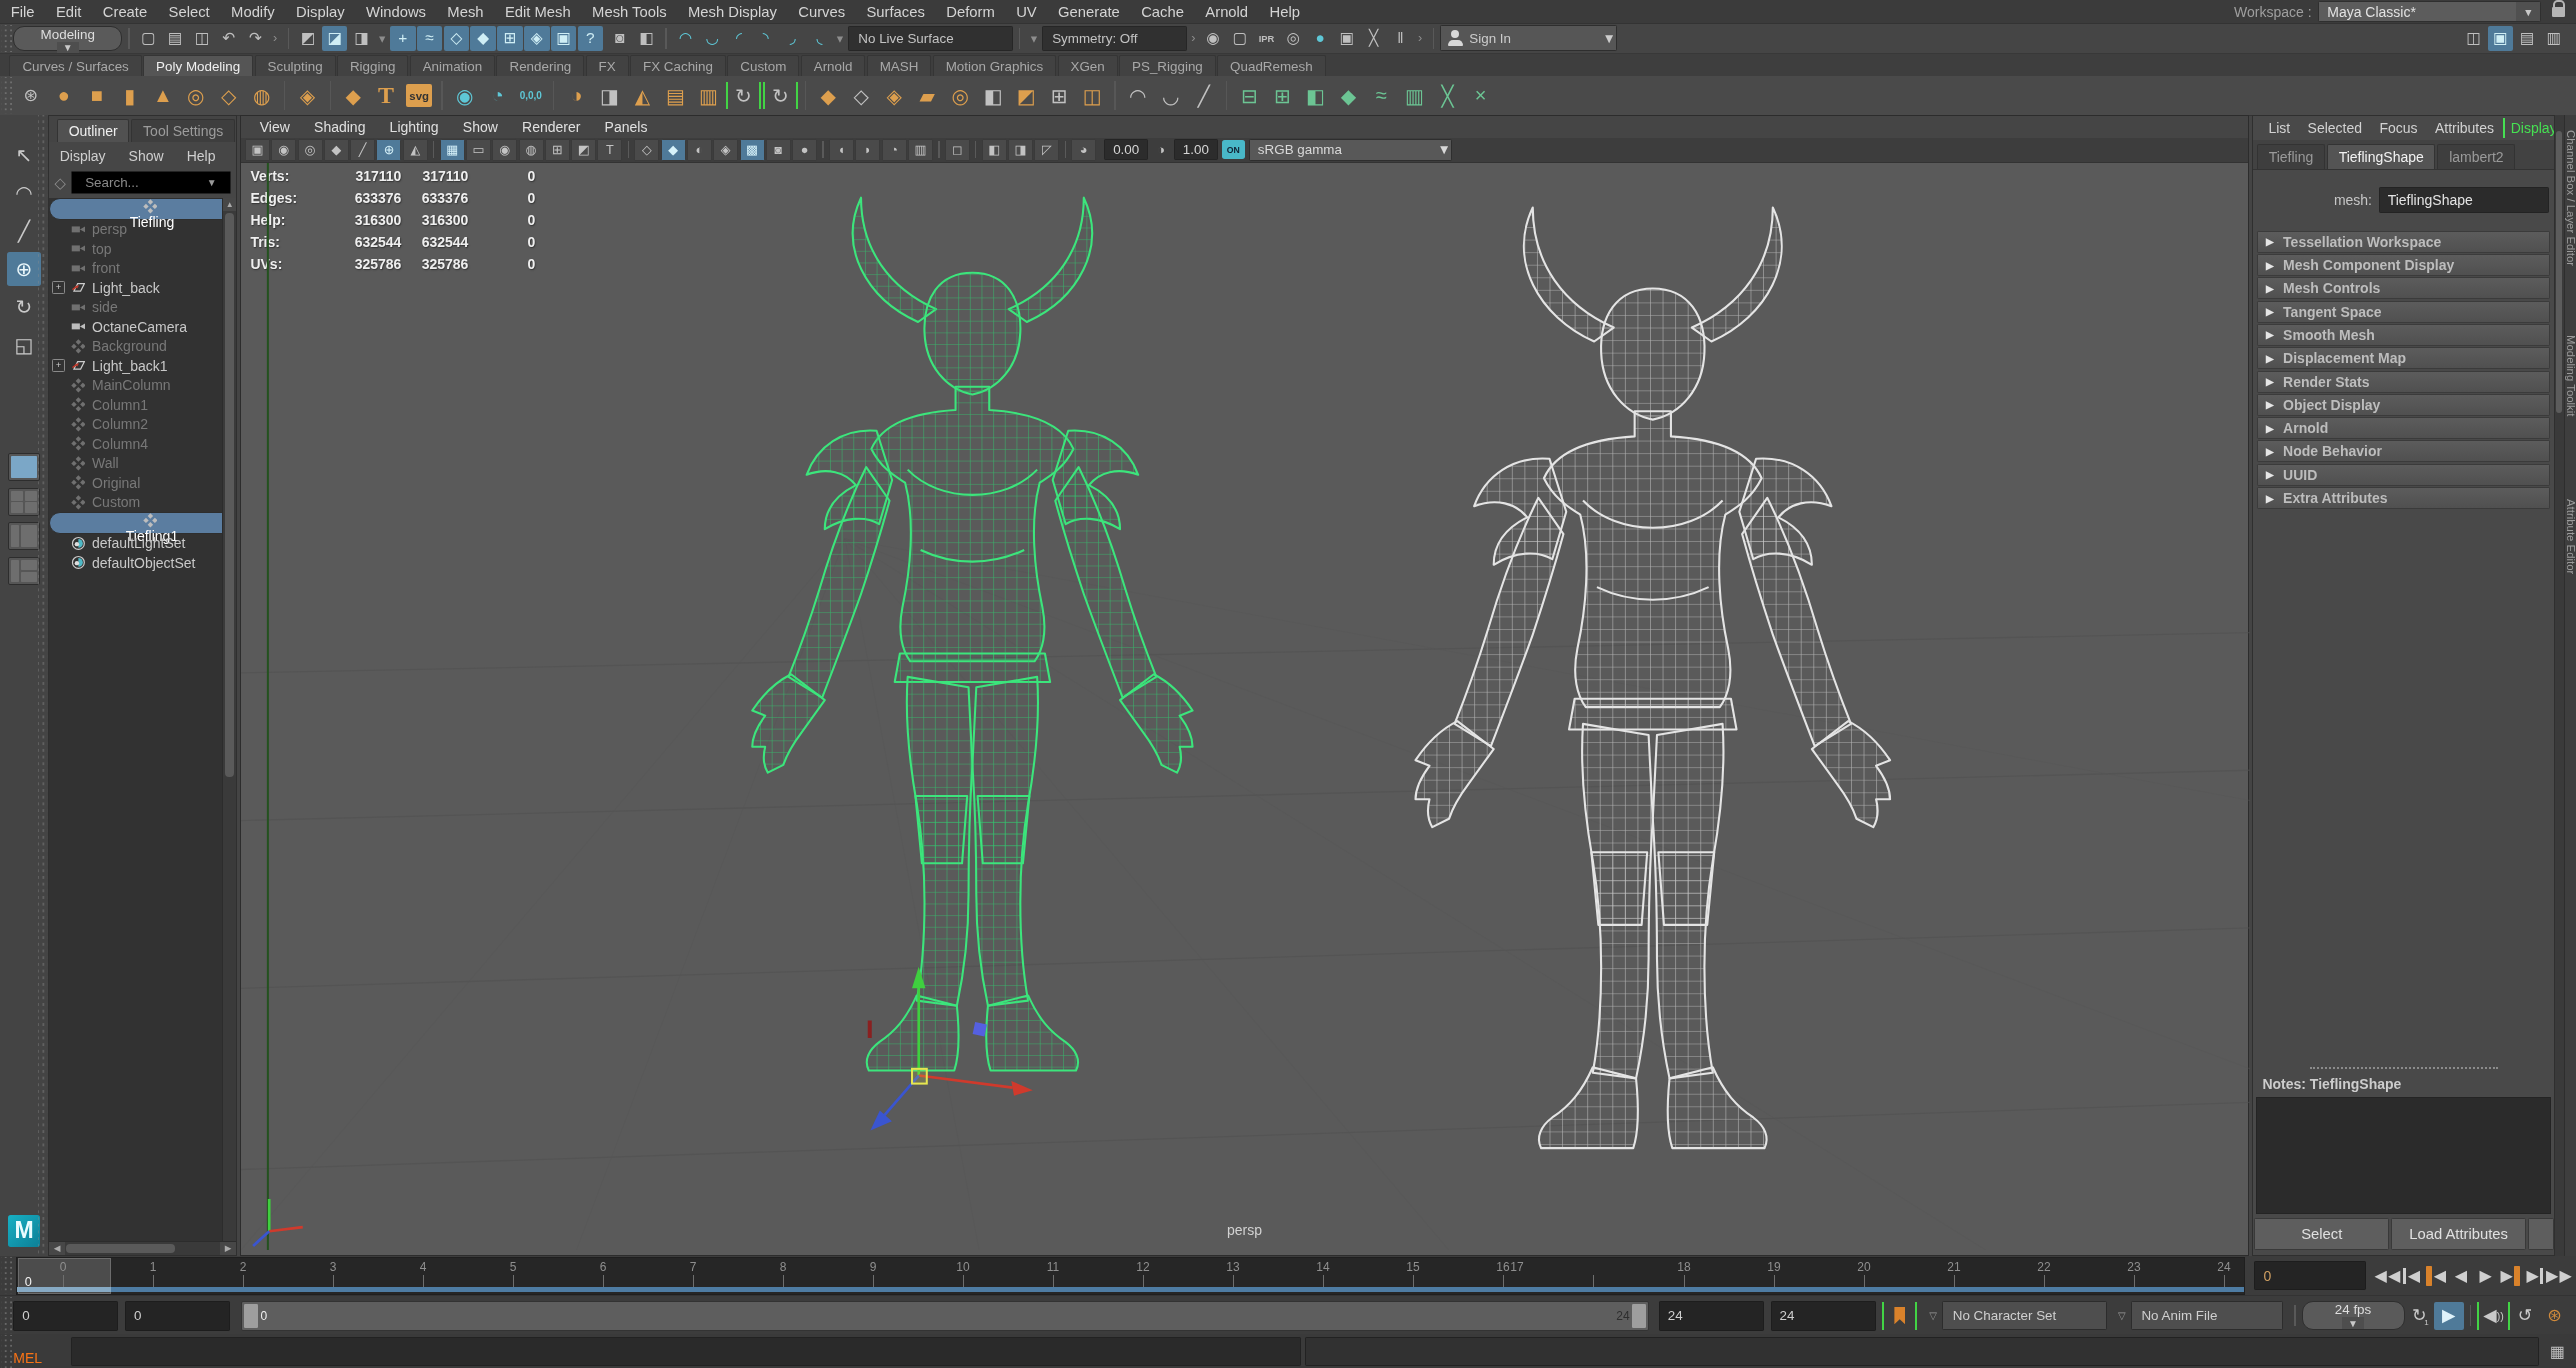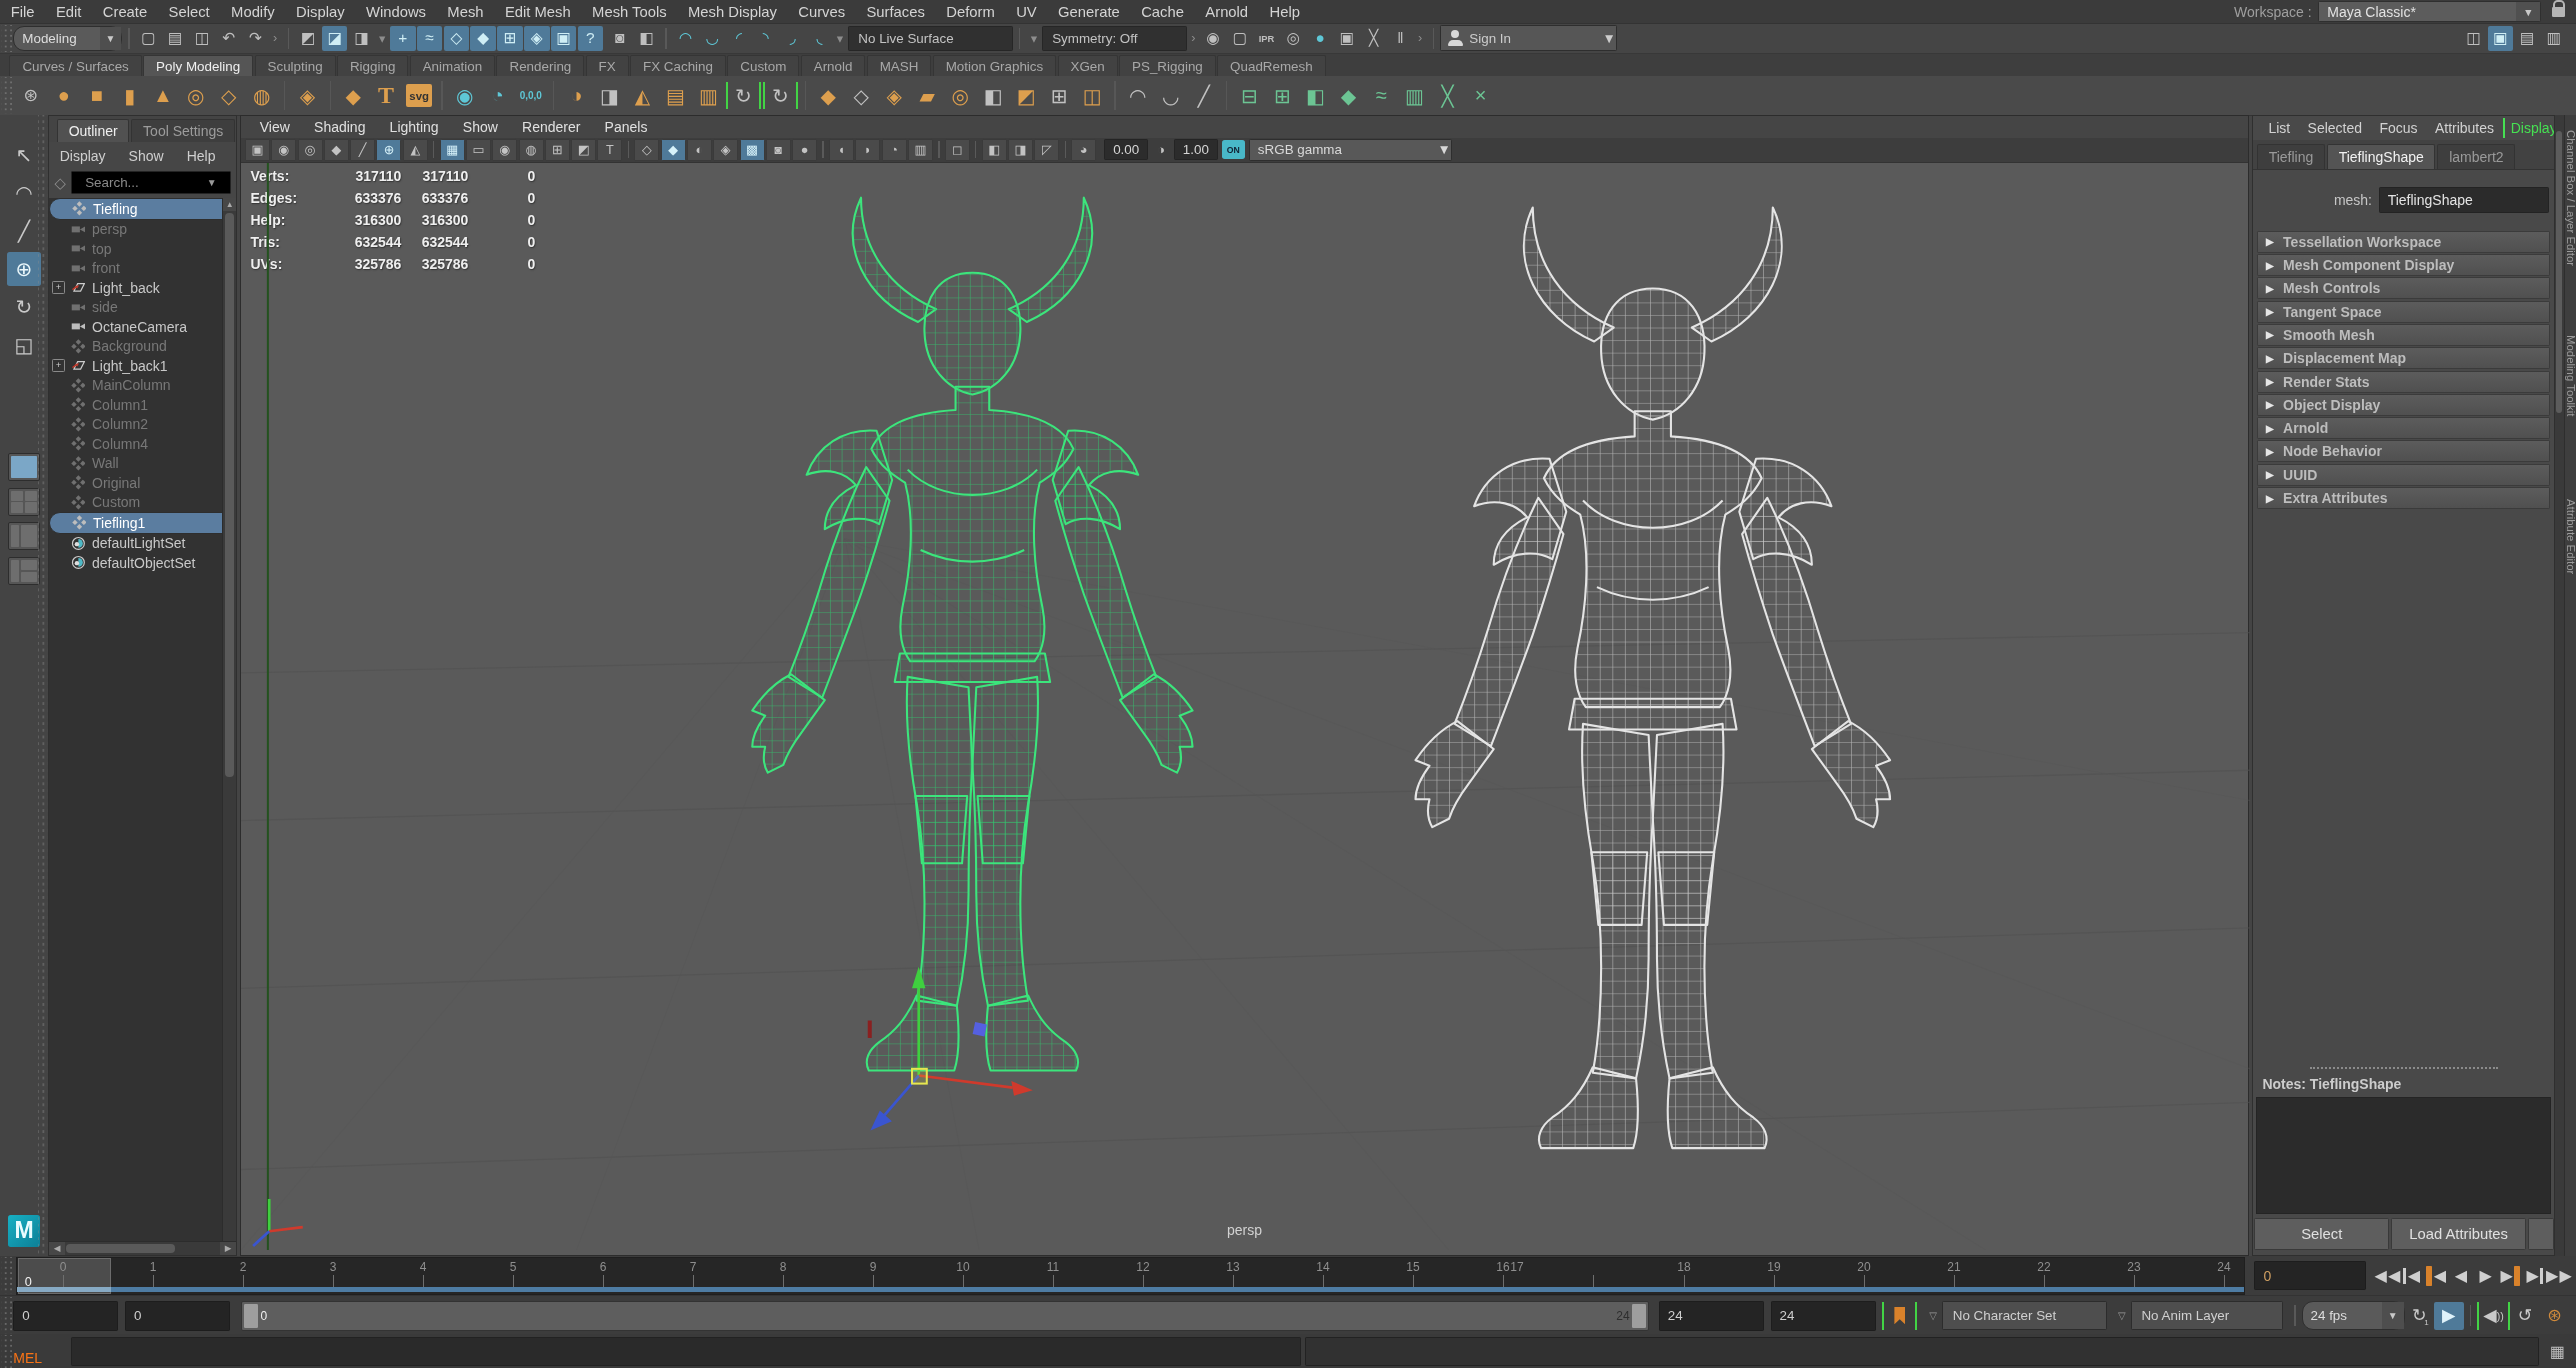--- a/index.html
+++ b/index.html
@@ -15,21 +15,21 @@
   .ws-select{display:flex;align-items:center;background:#5c5c5c;border:0.7px solid #2f2f2f;height:19px;width:221px;border-radius:1.3px;font-size:14px;color:#e2e2e2;}
   .ws-select .val{padding:0 8px;flex:1;}
   .ws-arrow{width:24px;height:100%;background:#505050;display:flex;align-items:center;justify-content:center;color:#c9c9c9;font-size:10.7px;}
   .lock{width:13.4px;height:10px;background:#b5b5b5;border-radius:1.3px;position:relative;margin-left:10.7px;}
   .lock::before{content:"";position:absolute;top:-6.7px;left:1.3px;width:8px;height:7.4px;border:2px solid #b5b5b5;border-bottom:none;border-radius:4.7px 4.7px 0 0;}
   
   #statusline{top:23.5px;height:29.5px;background:#454545;border-bottom:0.7px solid #383838;font-size:13.4px;}
   .grip{width:10.7px;align-self:stretch;margin:1.3px 1.3px;background-image:radial-gradient(#8c8c8c 1.1px,transparent 1.1px);background-size:5.4px 5.4px;background-position:2px 2.7px;opacity:.55;}
   .sl-sep{width:1.3px;height:21.5px;background:#595959;margin:0 6px;}
   .sl-arrow{color:#8d8d8d;font-size:12.7px;margin:0 4.7px;}
-  .sel{display:flex;align-items:center;background:#5a5a5a;border:0.7px solid #2e2e2e;height:23px;border-radius:11px;color:#dedede;}
+  .sel{display:flex;align-items:center;background:#5a5a5a;border:0.7px solid #2e2e2e;height:23px;border-radius:11px;color:#dedede;flex-direction:column;}
   .sel .val{padding:0 8px;flex:1;white-space:nowrap;}
   .sel .sel-arrow{width:21.5px;height:100%;background:#4e4e4e;display:flex;align-items:center;justify-content:center;color:#c9c9c9;font-size:10px;}
   .igroup{display:flex;align-items:center;gap:1.3px;}
   .icon{display:flex;align-items:center;justify-content:center;width:25.5px;height:25.5px;border-radius:2px;font-size:15.4px;color:#bfbfbf;}
   .icon.active{background:#4f7a99;color:#cfeef5;}
   .icon.teal{color:#5ec7d6;}
   .icon.small-text{font-size:9.4px;font-weight:bold;}
   .fld{background:#303030;border:0.7px solid #262626;color:#c3c3c3;display:flex;align-items:center;padding:0 9.4px;height:23px;border-radius:1.3px;white-space:nowrap;}
   .signin{display:flex;align-items:center;background:#565656;border:0.7px solid #2e2e2e;height:24px;width:168px;border-radius:1.3px;padding-left:6.7px;gap:6.7px;}
   .person{width:14.8px;height:17.4px;position:relative;}
@@ -1243,21 +1243,21 @@
       </div>
     <div class="bookmark">
         <div class="flag"></div>
       </div>
     <span class="rr-arr">▽</span>
     <div class="rr-sel" style="width:144px;">
         <span>No Character Set</span>
       </div>
     <span class="rr-arr">▽</span>
     <div class="rr-sel" style="width:131px;">
-        <span>No Anim Layer</span>
+        <span>No Anim File</span>
       </div>
     <div class="sl-sep"></div>
     <div class="sel" style="width:101px;height:27px;">
       <span class="val">24 fps</span>
       <span class="sel-arrow">▼</span>
     </div>
     <div class="rr-icon">↻<sub>1</sub></div>
     <div class="rr-icon blue">▶</div>
     <div class="sl-sep"></div>
     <div class="rr-icon gbr">◀<span style="font-size:10.7px;">))</span></div>

